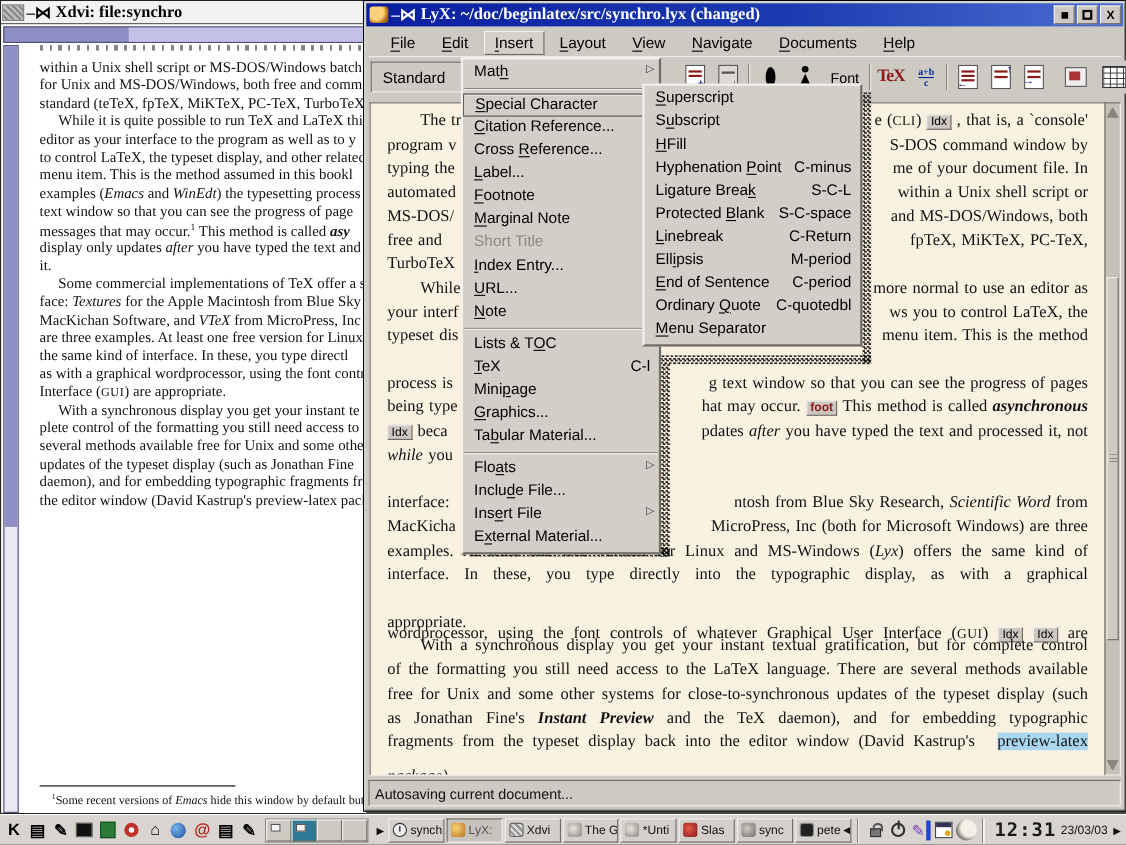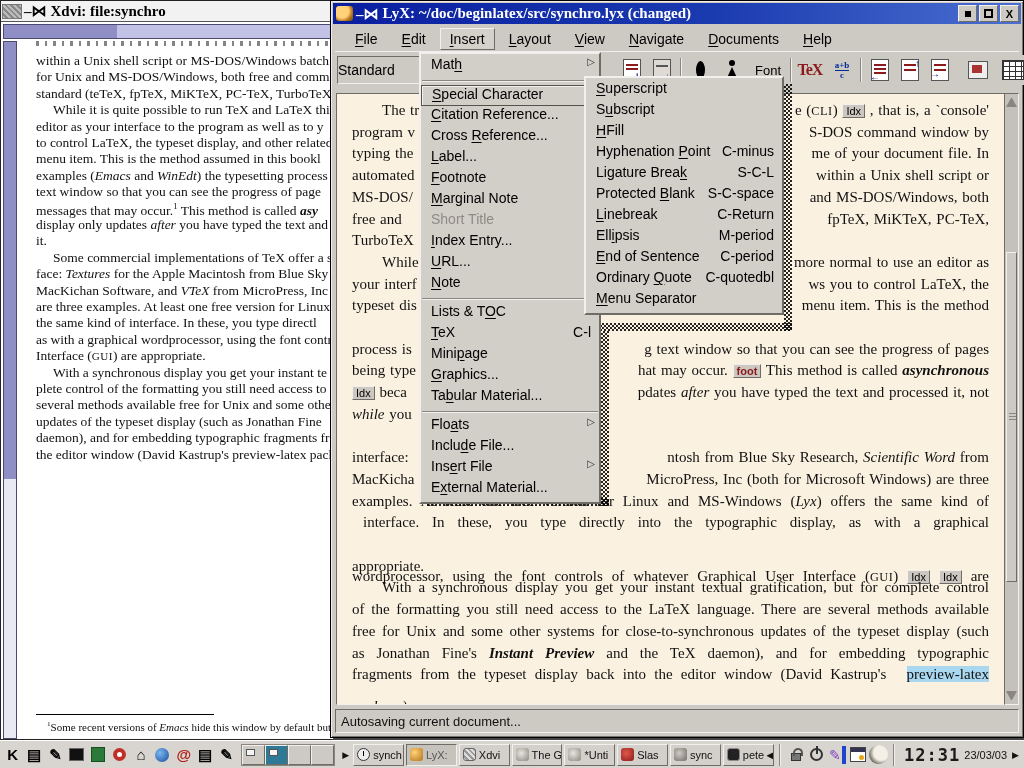--- a/index.html
+++ b/index.html
@@ -56,21 +56,21 @@
     display:flex; align-items:center; gap:4px; padding-left:10px;
     font:14px "Liberation Sans", sans-serif; color:#000; }
   .mb-item { padding:2px 9px; border:1px solid transparent; }
   .mb-item.pressed { border-color:#f2f0ec #6f6b65 #6f6b65 #f2f0ec; background:#d4d0ca; }
   .mb-item u { text-decoration:underline; text-underline-offset:2px; }
 
   .lyx-toolbar { position:absolute; left:4px; top:50px; right:4px; height:38px;
     border-top:1px solid #eee; display:block; }
   .layout-combo { position:absolute; left:2px; top:4px; width:96px; height:28px;
     background:#cdc9c3; border:1px solid; border-color:#6f6b65 #f2f0ec #f2f0ec #6f6b65;
-    font:14px "Liberation Sans",sans-serif; display:flex; align-items:center; padding-left:0; }
+    font:14px "Liberation Sans",sans-serif; display:flex; align-items:center; padding-left:10px; }
   .ti { position:absolute; top:3px; width:30px; height:30px; background:#cdc9c3;
     display:flex; align-items:center; justify-content:center; }
   .tsep { position:absolute; top:6px; width:2px; height:24px;
     border-left:1px solid #8a867f; border-right:1px solid #f2f0ec; }
   .doc-ic { position:relative; width:18px; height:22px; background:#fff; border:1px solid #555; }
   .doc-ic i { position:absolute; left:2px; right:2px; height:2px; background:#8b1a1a; }
   .doc-ic .arr { position:absolute; font-style:normal; background:none; color:#00127a;
     font:bold 10px "Liberation Sans"; height:auto; }
   .oval { width:9px; height:18px; background:#000; border-radius:50%; }
   .person { position:relative; width:12px; height:20px; }
@@ -381,21 +381,21 @@
         </div>
         <div class="lline" style="top: 355.2px;">
           <span class="ll-left"><span class="">interface:</span></span>
           <span class="ll-right"><span class="">ntosh from Blue Sky Research, </span><span class="it">Scientific Word</span><span class=""> from</span></span>
         </div>
         <div class="lline" style="top: 376.9px;">
           <span class="ll-left"><span class="">MacKicha</span></span>
           <span class="ll-right"><span class="">MicroPress, Inc (both for Microsoft Windows) are three</span></span>
         </div>
         <div class="lline just" style="top: 398.6px;"><span class="">examples. At least one free version for Linux and MS-Windows (</span><span class="it">Lyx</span><span class="">) offers the same kind of</span></div>
-        <div class="lline just" style="top: 420.3px; margin-left: 11px;"><span class="">interface. In these, you type directly into the typographic display, as with a graphical</span></div>
+        <div class="lline just" style="top: 420.3px;"><span class="">interface. In these, you type directly into the typographic display, as with a graphical</span></div>
         <div class="lline just" style="top: 442px; margin-top: 32px;"><span class="">wordprocessor, using the font controls of whatever Graphical User Interface (</span><span class="sc">GUI</span><span class="">) </span><span class="inset">Idx</span><span class=""> </span><span class="inset">Idx</span><span class="">  are</span></div>
         <div class="lline" style="top: 463.7px;"><span class="">appropriate.</span></div>
         <div class="lline just" style="top: 485.4px; text-indent: 30px;"><span class="">With a synchronous display you get your instant textual gratification, but for complete control</span></div>
         <div class="lline just" style="top: 507.1px;"><span class="">of the formatting you still need access to the LaTeX language. There are several methods available</span></div>
         <div class="lline just" style="top: 528.8px;"><span class="">free for Unix and some other systems for close-to-synchronous updates of the typeset display (such</span></div>
         <div class="lline just" style="top: 550.5px;"><span class="">as Jonathan Fine's </span><span class="bit">Instant Preview</span><span class=""> and the TeX daemon), and for embedding typographic</span></div>
         <div class="lline just" style="top: 572.2px;"><span class="">fragments from the typeset display back into the editor window (David Kastrup's </span><span class="hl">preview-latex</span></div>
         <div class="lline" style="top: 604px; font-style: italic;"><span class="">package).</span></div>
       </div>
   </div>

